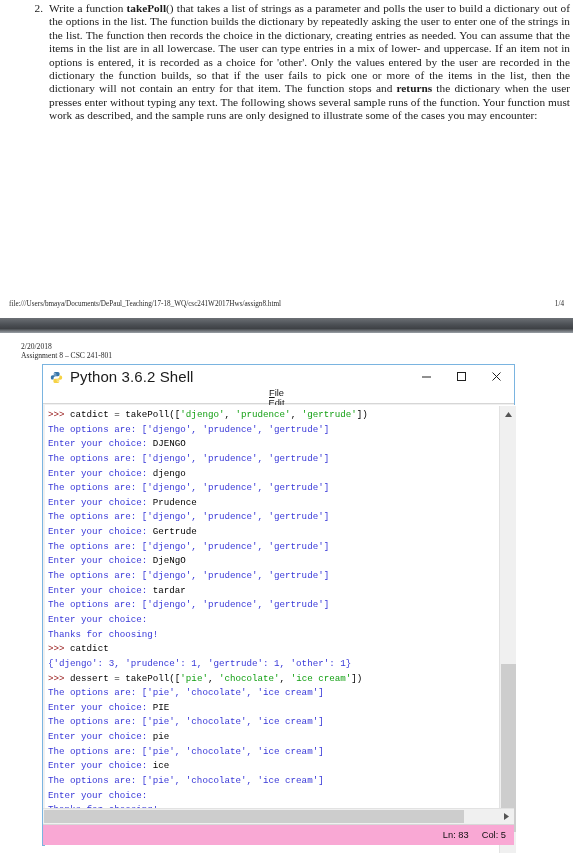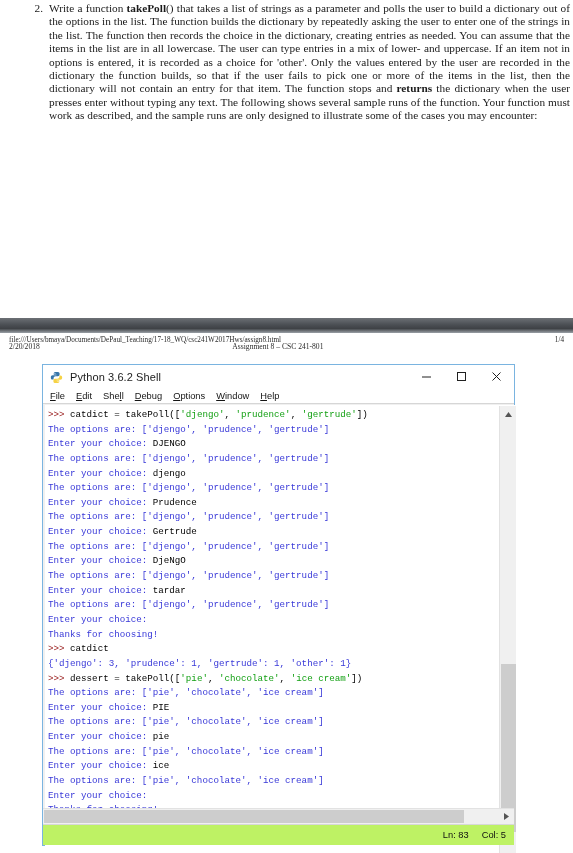--- a/index.html
+++ b/index.html
@@ -35,41 +35,41 @@
 
   
   .pg-footer {
     position: absolute;
     left: 0; top: 300px; width: 573px;
     display: flex; align-items: baseline;
     padding: 0 9px;
     font-family: "Liberation Serif", serif;
     font-size: 7.2px;
     color: #2a2a2a;
-    margin-top: 36px;
   }
   .pg-footer .url { flex: 1 1 auto; }
   .pg-footer .pgnum { flex: 0 0 auto; }
 
   
   .page-gap {
     position: absolute;
     left: 0; top: 318px; width: 573px; height: 15px;
     background: linear-gradient(180deg,#6c7075 0%, #4b4f54 45%, #3f4246 70%, #9aa0a6 100%);
   }
 
   
   .pg2-header {
     position: absolute;
     left: 0; top: 342px; width: 573px;
     display: flex; align-items: baseline;
     padding: 0 9px;
     font-family: "Liberation Serif", serif;
     font-size: 7.6px;
     color: #2a2a2a;
+    flex-direction: column;
   }
   .pg2-header .date { flex: 0 0 auto; }
   .pg2-header .title { flex: 1 1 auto; text-align: center; padding-right: 60px; margin-left: 12px; }
 
   
   .idle-window {
     position: absolute;
     left: 42px; top: 364px;
     width: 473px; height: 482px;
     background: #f0f0f0;
@@ -82,40 +82,41 @@
     display: flex; align-items: center;
     padding-left: 7px;
     position: relative;
   }
   .py-icon {
     width: 13px; height: 13px;
     position: relative; flex: 0 0 auto; margin-right: 7px;
   }
   .title-text {
     font-family: "Liberation Sans", sans-serif;
-    font-size: 11px; color: #1b1b1b;
+    font-size: 15px; color: #1b1b1b;
     letter-spacing: .1px;
     text-align: center;
   }
   .win-ctrls {
     position: absolute; right: 0; top: 0;
     height: 23px; display: flex;
   }
   .win-btn {
     width: 35px; height: 23px;
     display: flex; align-items: center; justify-content: center;
     color: #202020;
   }
 
   .menubar {
     height: 16px;
     background: #ffffff;
     display: flex; align-items: center;
     padding-left: 7px;
     border-bottom: 1px solid #d6d6d6;
+    flex-direction: column;
   }
   .menu-item {
     font-family: "Liberation Sans", sans-serif;
     font-size: 9.3px; color: #141414;
     margin-right: 11px;
     white-space: nowrap;
   }
   .menu-item u { text-decoration: underline; }
 
   
@@ -177,21 +178,21 @@
   .hs-arrow {
     position: absolute; top: 0; width: 16px; height: 15px;
     display: flex; align-items: center; justify-content: center;
     color: #606060; font-size: 7px;
   }
 
   
   .statusbar {
     position: absolute;
     left: 0; bottom: 0; width: 471px; height: 21px;
-    background: #bef264;
+    background: #f9a8d4;
     border-top: 1px solid #d8d8d8;
     display: flex; align-items: center; justify-content: flex-end;
     padding-right: 8px;
     font-family: "Liberation Sans", sans-serif;
     font-size: 9.3px; color: #101010;
   }
   .statusbar span { margin-left: 13px; }
 </style>
 </head>
 <body>

